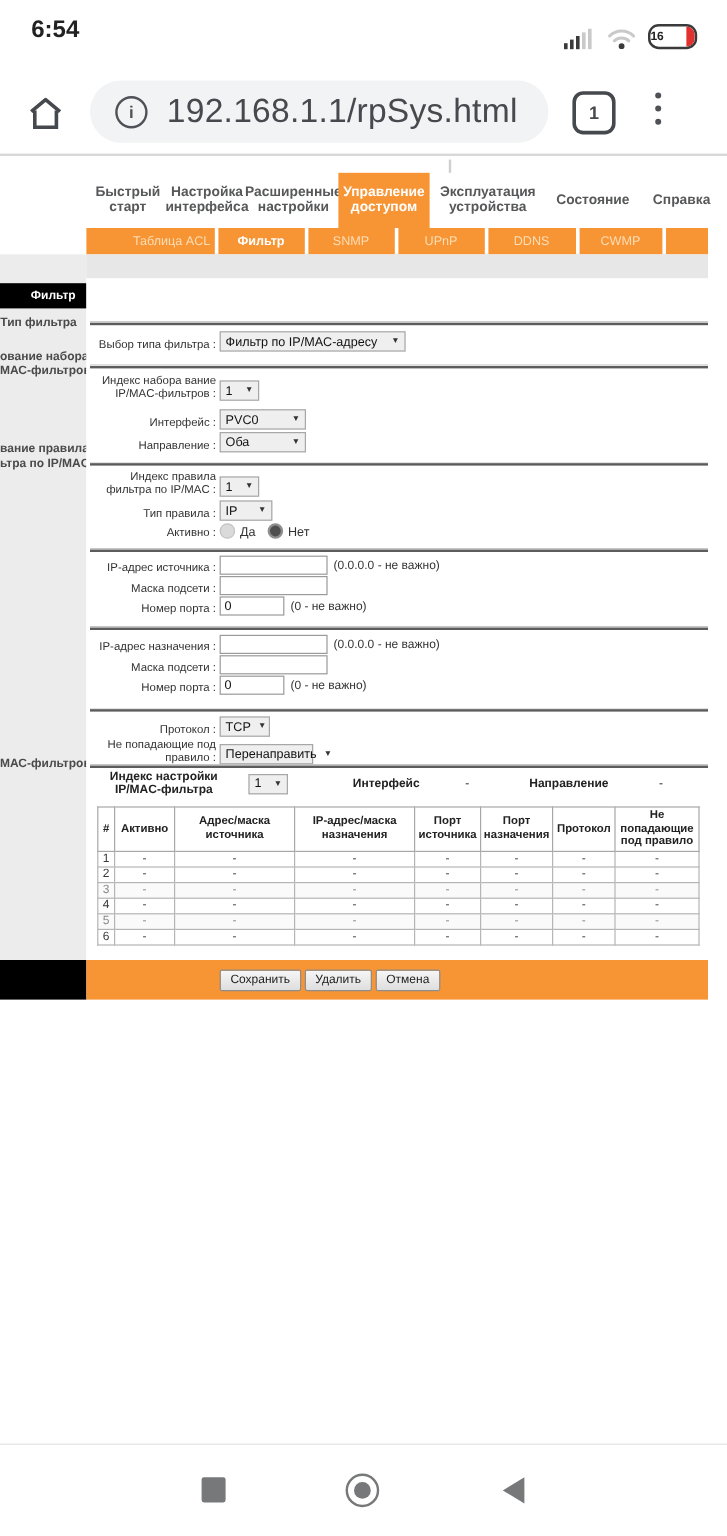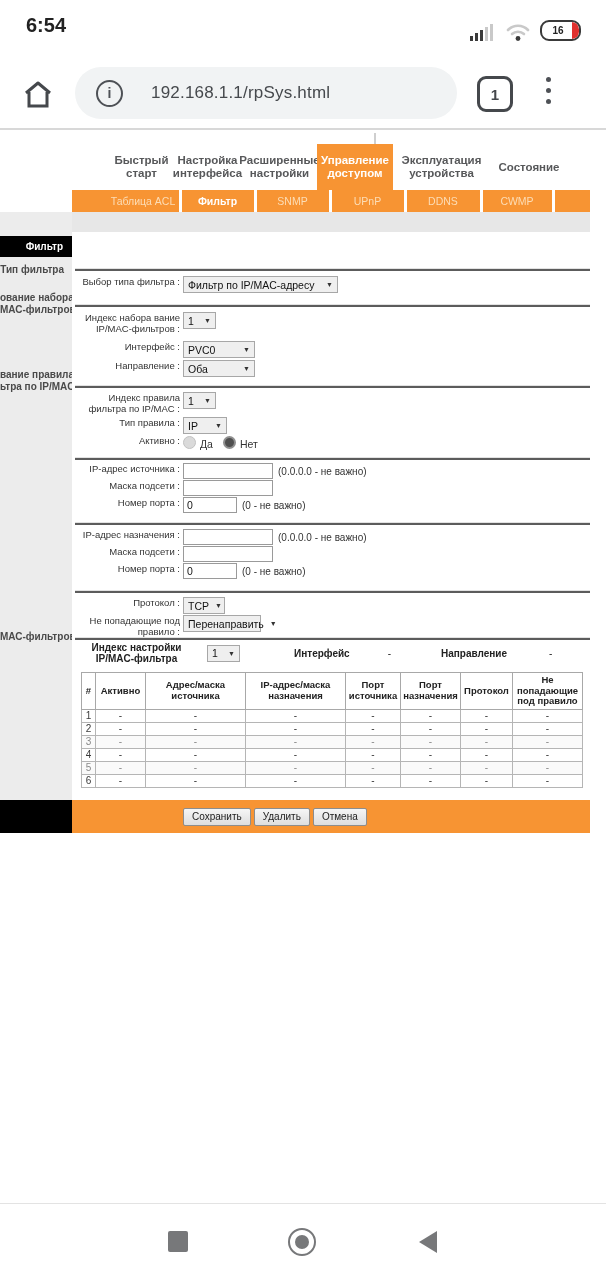--- a/index.html
+++ b/index.html
@@ -7,31 +7,31 @@
           font-family:"Liberation Sans",sans-serif;color:#333;}
   .abs{position:absolute;}
 
   
   .time{left:26px;top:14px;font-size:20px;font-weight:bold;color:#222;}
   .sig-bars{left:470px;top:24px;display:flex;align-items:flex-end;gap:2px;}
   .sig-bars i{display:block;width:3px;background:#3a3a3a;}
   .sig-bars i.dim{background:#c9c9c9;}
   .wifi{left:506px;top:22px;}
   .battery{left:540px;top:20px;width:37px;height:17px;border:2px solid #3a3a3a;border-radius:9px;
-           display:flex;align-items:center;justify-content:center;position:absolute;overflow:hidden;background:#fff;}
+           display:flex;align-items:center;justify-content:flex-start;position:absolute;overflow:hidden;background:#fff;}
   .battery .pct{font-size:10px;font-weight:bold;color:#222;margin-right:5px;}
   .battery .red{position:absolute;right:0;top:0;width:7px;height:100%;border-radius:0 7px 7px 0;}
 
   
   .home-ico{left:22px;top:80px;}
   .url-pill{left:75px;top:67px;width:382px;height:52px;border-radius:26px;background:#F1F3F4;
             display:flex;align-items:center;}
   .info-ico{margin-left:21px;width:23px;height:23px;border:2.5px solid #4e5156;border-radius:50%;
             display:flex;align-items:center;justify-content:center;font-size:14px;font-weight:bold;color:#4e5156;flex:0 0 auto;}
-  .url-text{margin-left:28px;font-size:17px;color:#46494d;letter-spacing:.2px;white-space:nowrap;}
+  .url-text{margin-left:16px;font-size:28px;color:#46494d;letter-spacing:.2px;white-space:nowrap;}
   .tab-box{left:477px;top:76px;width:30px;height:30px;border:3px solid #45484c;border-radius:9px;
            display:flex;align-items:center;justify-content:center;font-size:15px;font-weight:bold;color:#45484c;}
   .menu-dots{left:546px;top:77px;display:flex;flex-direction:column;gap:6px;}
   .menu-dots i{width:5px;height:5px;border-radius:50%;background:#4e5156;}
   .chrome-line{left:0;top:128px;width:606px;height:2px;background:#d8d8d8;}
   .page-tick{left:374px;top:133px;width:2px;height:12px;background:#cfcfcf;}
 
   
   .hdr-black{left:0;top:144px;width:72px;height:46px;background:#000;color:#fff;font-weight:bold;
              font-size:15px;line-height:20px;padding-top:3px;box-sizing:border-box;}
@@ -49,21 +49,21 @@
   .top-strip{left:72px;top:212px;width:518px;height:20px;background:#E7E7E7;}
   .content{left:72px;top:232px;width:518px;height:568px;background:#fff;}
 
   .side-item{position:absolute;width:72px;text-align:right;padding-right:8px;box-sizing:border-box;
              font-size:10px;font-weight:bold;color:#4a4a4a;line-height:11.5px;white-space:nowrap;overflow:hidden;}
   .side-hdr{position:absolute;left:0;top:24px;width:72px;height:21px;background:#000;color:#fff;
             font-size:10px;font-weight:bold;text-align:right;line-height:21px;padding-right:9px;box-sizing:border-box;}
 
   .sep{position:absolute;left:3px;width:515px;height:2px;background:#5c5c5c;border-top:1px solid #e2e2e2;}
 
-  .frow{position:absolute;left:0;display:flex;align-items:flex-start;}
+  .frow{position:absolute;left:0;display:flex;align-items:flex-end;}
   .flabel{width:108px;text-align:right;font-size:9.5px;color:#333;line-height:11px;flex:0 0 auto;}
   .fctrl{margin-left:3px;display:flex;align-items:center;}
   .sel{display:inline-flex;align-items:center;justify-content:space-between;height:17px;
        background:#EFEFEF;border:1px solid #a7a7a7;box-sizing:border-box;padding:0 4px;
        font-size:10.5px;color:#111;}
   .sel .arr{font-size:7px;color:#333;margin-left:6px;}
   .tin{height:16px;border:1px solid #9a9a9a;box-sizing:border-box;font-size:10.5px;
        font-family:"Liberation Sans",sans-serif;padding:0 3px;color:#111;background:#fff;}
   .hint{margin-left:5px;font-size:10px;color:#333;white-space:nowrap;}
   .radio{width:13px;height:13px;border-radius:50%;box-sizing:border-box;}
@@ -141,20 +141,21 @@
   <div class="abs chrome-line"></div>
   <div class="abs page-tick"></div>
 
   <div class="abs tabs">
     <div class="tab" style="width:63px">Быстрый старт</div>
     <div class="tab" style="width:69px">Настройка интерфейса</div>
     <div class="tab" style="width:75px">Расширенные настройки</div>
     <div class="tab active" style="width:76px;background:#F79433">Управление доступом</div>
     <div class="tab" style="width:97px">Эксплуатация устройства</div>
     <div class="tab" style="width:78px">Состояние</div>
+    <div class="tab" style="width:70px">Справка</div>
   </div>
   <div class="subtabs abs" style="background:#F79433">
     <div class="subtab" style="width:71px">Таблица ACL</div>
     <div class="subsep"></div>
     <div class="subtab active" style="width:72px">Фильтр</div>
     <div class="subsep"></div>
     <div class="subtab" style="width:72px">SNMP</div>
     <div class="subsep"></div>
     <div class="subtab" style="width:72px">UPnP</div>
     <div class="subsep"></div>

